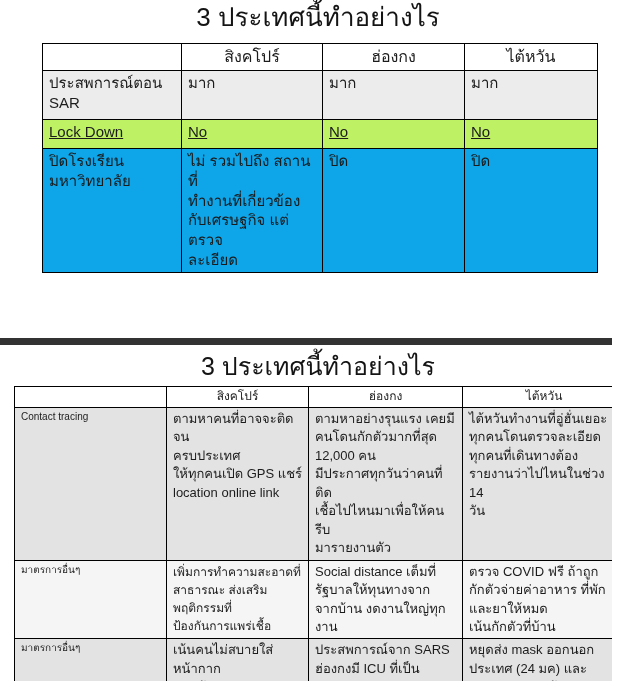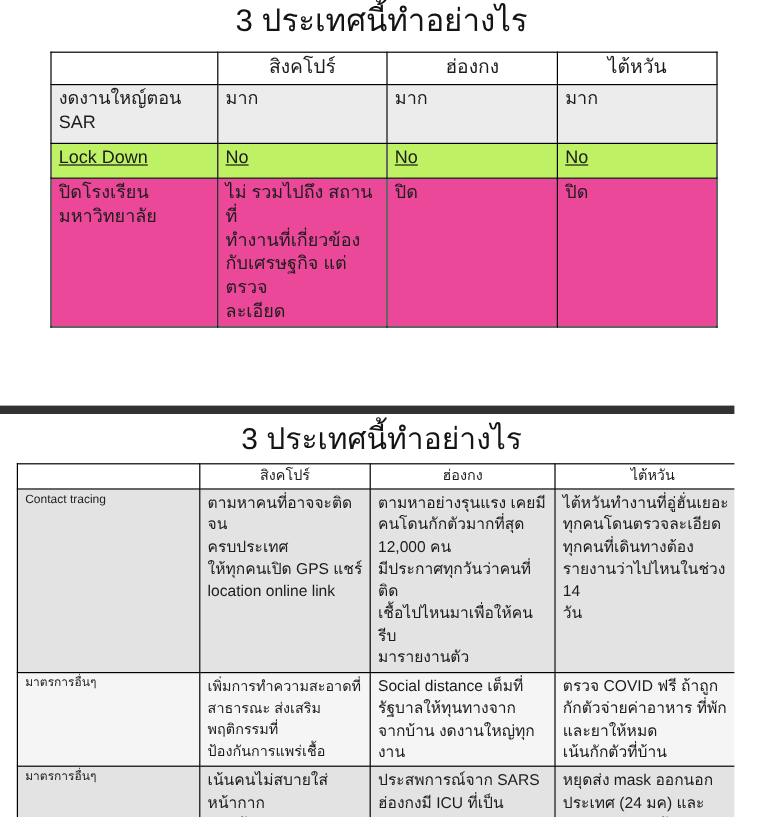--- a/index.html
+++ b/index.html
@@ -15,21 +15,21 @@
   td{border:1px solid #000000;vertical-align:top;overflow:hidden;
      white-space:pre-line;line-height:1.32;padding:2px 6px 2px 6px;}
   .hdr td{text-align:center;vertical-align:middle;background:#ffffff;padding:1px 2px;}
 
   
   #table1{left:42px;top:43px;width:555px;font-size:15px;}
   #table1 .hdr td{font-size:16px;}
   #table1 .r0 td{background:#ececec;}
   #table1 .r1 td{background:#bef264;text-decoration:underline;}
   #table1 .r2 td{background:#e3e3e3;}
-  #table1 .r3 td{background:#ec4899;margin-top:24px;}
+  #table1 .r3 td{background:#0ea5e9;margin-top:24px;}
   #table1 td.c{}
 
   
   .divider{position:absolute;left:0;top:338px;width:636px;height:7px;background:#323232;}
 
   
   #table2{left:14px;top:386px;width:611px;font-size:13px;}
   #table2 td{line-height:1.42;}
   #table2 .hdr td{font-size:12px;}
   #table2 .r0 td{background:#e3e3e3;}
@@ -53,21 +53,21 @@
         <col style="width:133px">
       </colgroup>
     <tbody>
         <tr class="hdr" style="height:27px">
       <td></td>
       <td>สิงคโปร์</td>
       <td>ฮ่องกง</td>
       <td>ไต้หวัน</td>
     </tr>
     <tr class="r0" style="height:49px">
-      <td>งดงานใหญ์ตอน
+      <td>ประสพการณ์ตอน
 SAR</td>
       <td class="c">มาก</td>
       <td class="c">มาก</td>
       <td class="c">มาก</td>
     </tr>
     <tr class="r1" style="height:29px">
       <td>Lock Down</td>
       <td class="c">No</td>
       <td class="c">No</td>
       <td class="c">No</td>

